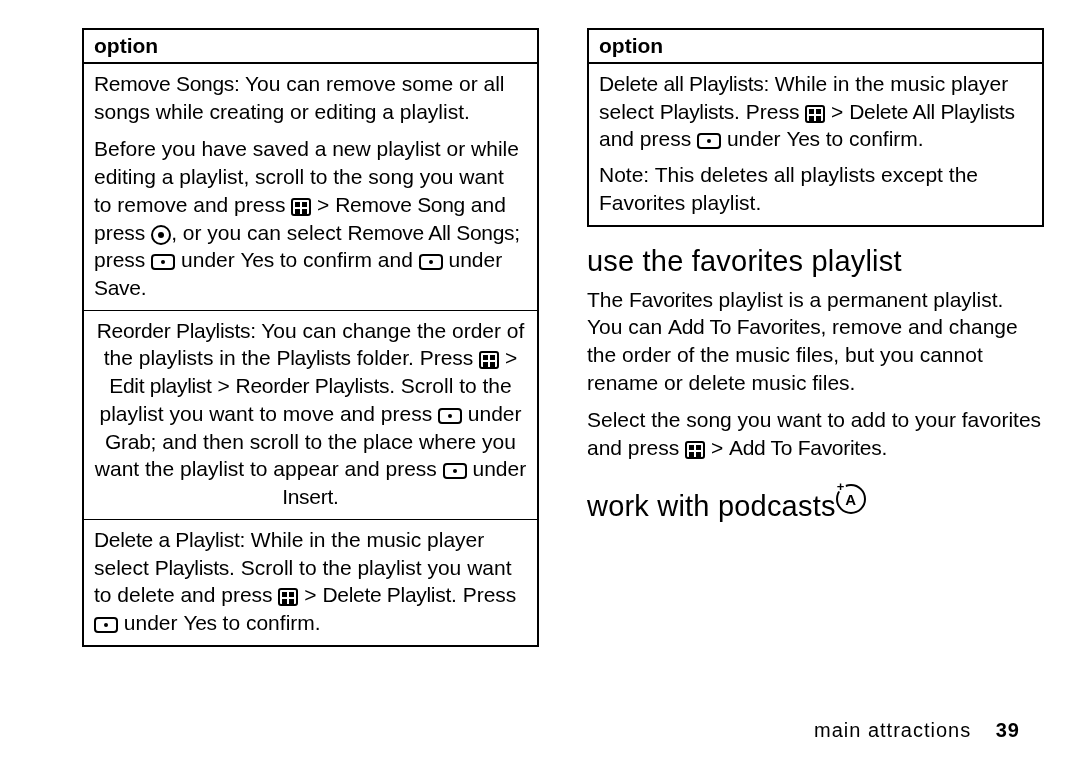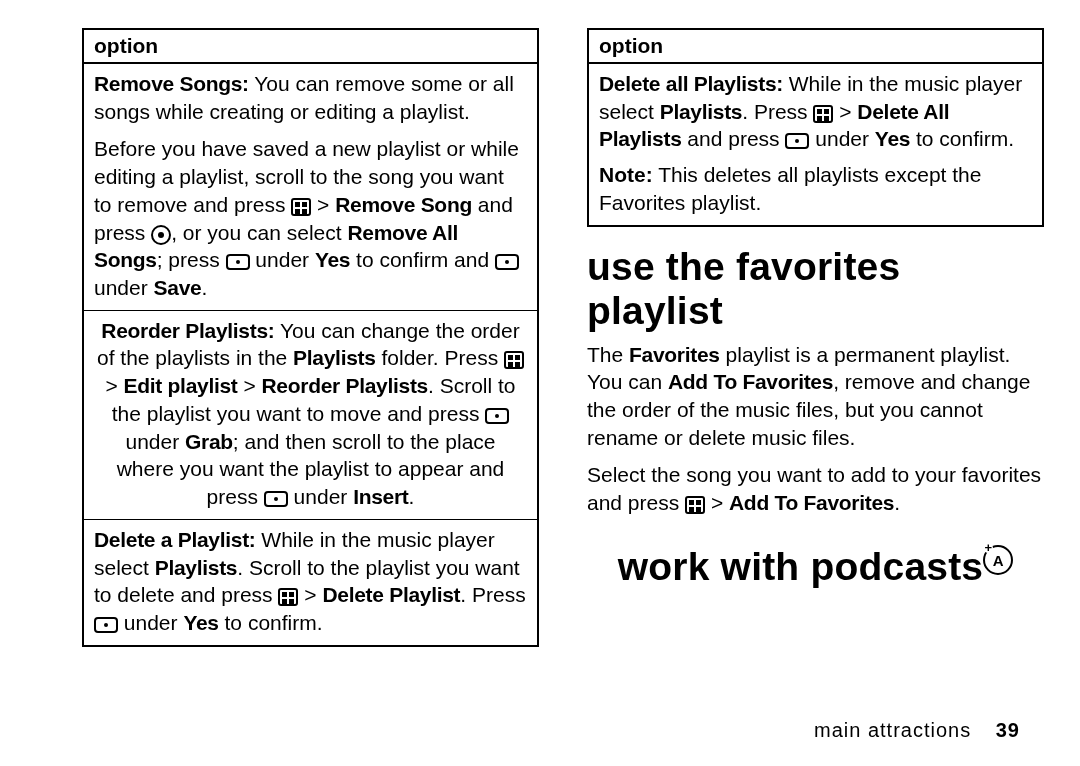--- a/index.html
+++ b/index.html
@@ -42,25 +42,25 @@
     border-top-width: 1px;
     border-bottom-width: 1px;
     padding: 6px 10px 8px 10px;
     font-size: 21px;
     line-height: 1.32;
     vertical-align: top;
   }
   table.option tr.mid td { border-top-width:1px; border-bottom-width:1px;text-align:center; }
   table.option tr.last td { border-bottom-width: 2.5px; border-top-width:1px;}
   table.option tr.first td { border-top-width:2px; }
-  .b { font-weight: bold; }
+  .b { font-weight: normal; }
   .cond { font-family: "Arial Narrow", Arial, sans-serif; font-stretch: condensed; letter-spacing: -0.3px; }
   .h2 {
-    font-size: 39px;
-    font-weight: 700;
+    font-size: 29px;
+    font-weight: 400;
     margin: 18px 0 8px 0;
     letter-spacing: 0.2px;
   }
   .body {
     font-size: 21px;
     line-height: 1.32;
     margin: 0 0 10px 0;
   }
   .icon-menu {
     display:inline-block; width:20px; height:18px; border:2px solid #000; border-radius:3px;
@@ -97,21 +97,21 @@
     content:"+"; position:absolute; top:-4px; left:-2px; font-size:13px; background:#fff; width:10px; height:10px; line-height:10px; border-radius:50%;
   }
   .footer {
     position: absolute;
     bottom: 24px;
     right: 60px;
     font-size: 20px;
     letter-spacing: 1px;
   }
   .footer .pn { font-weight: bold; margin-left: 18px; }
-  .row-head { display:flex; justify-content:center; align-items:center;}
+  .row-head { display:flex; justify-content:flex-start; align-items:center;}
 </style>
 </head>
 <body>
 
 <div class="page">
 
   <div class="col">
     <table class="option">
       <tbody>
           <tr>

